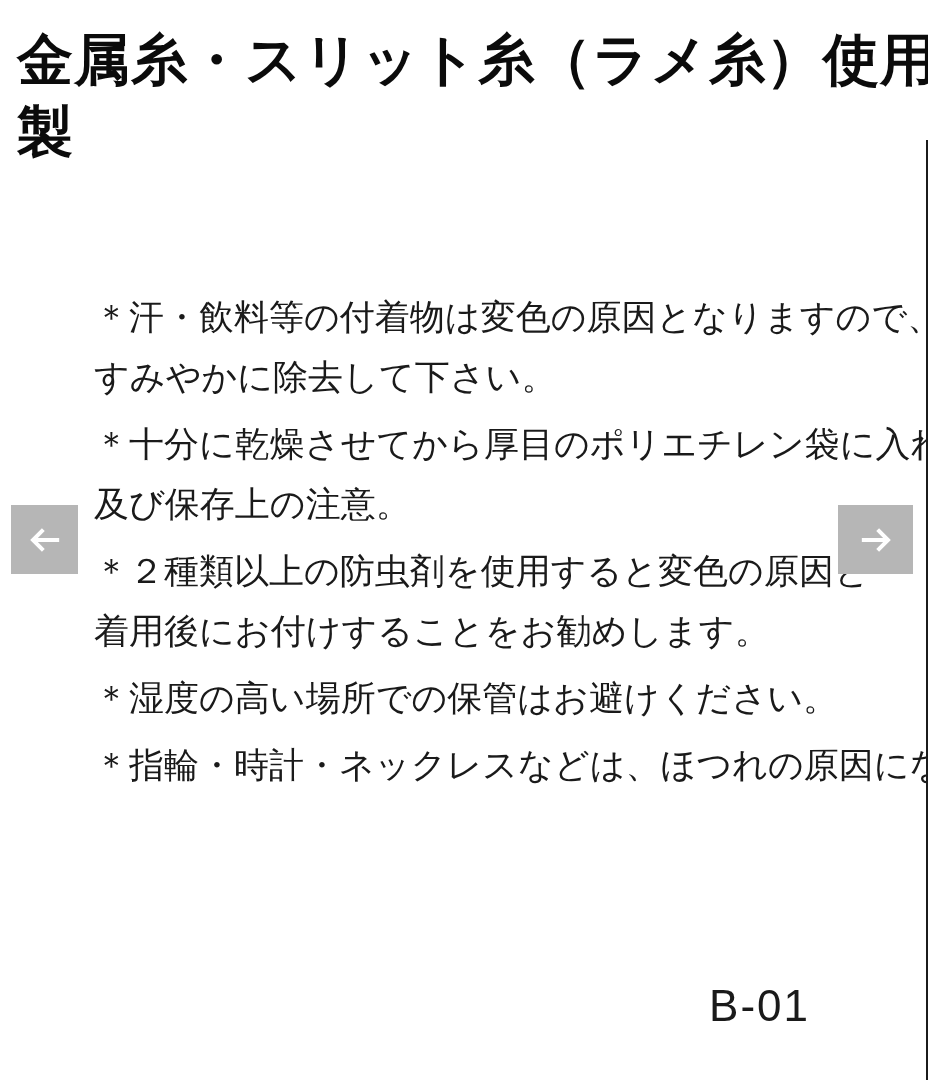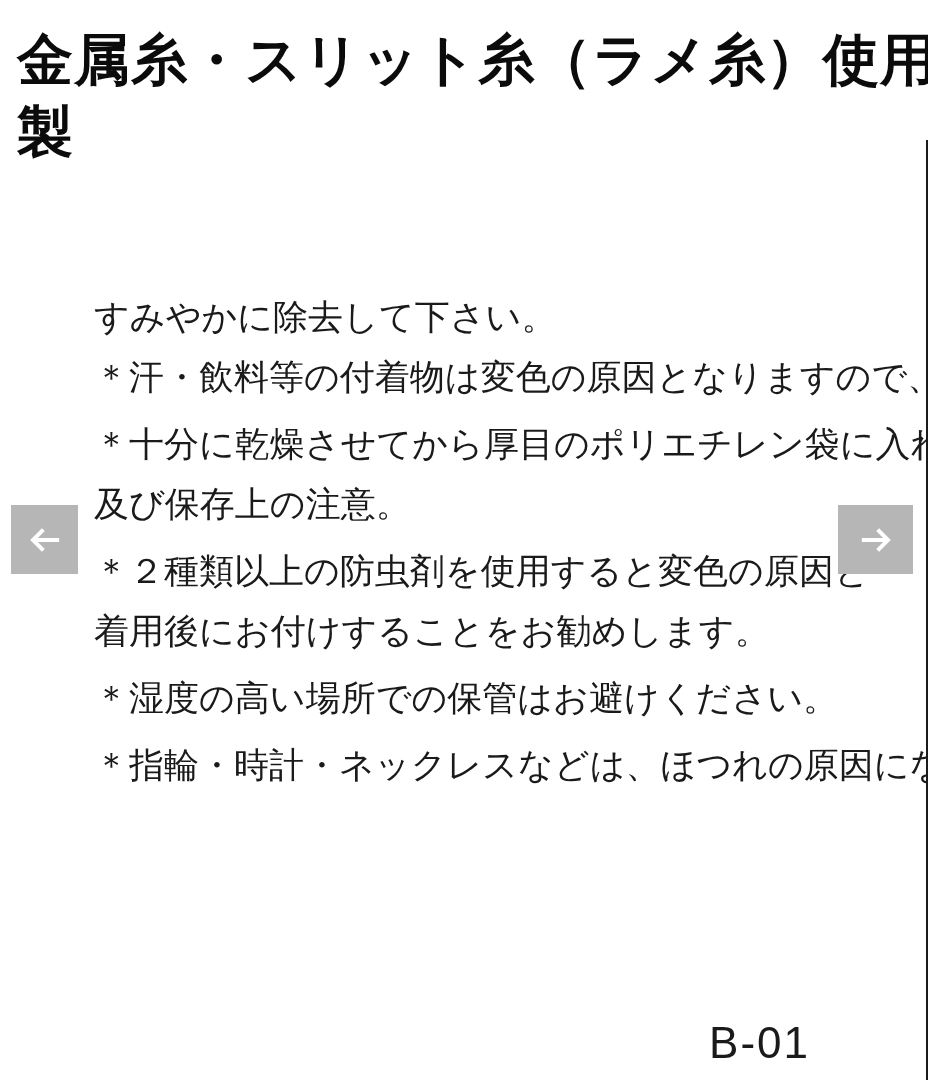--- a/index.html
+++ b/index.html
@@ -49,21 +49,21 @@
     display: flex;
     align-items: center;
     justify-content: center;
     cursor: pointer;
   }
   .nav-btn.prev { left: 11px;  width: 67px; }
   .nav-btn.next { left: 838px; width: 75px; }
   .nav-btn svg { display: block; }
   .page-code {
     position: absolute;
-    top: 1018px;
+    top: 981px;
     right: 118px;
     font-size: 44px;
     letter-spacing: 2px;
     color: #1a1a1a;
   }
   .edge-line {
     position: absolute;
     right: 0;
     top: 140px;
     bottom: 0;
@@ -76,22 +76,22 @@
 
 <div class="stage">
 
   <div class="title">
     <div>金属糸・スリット糸（ラメ糸）使用製</div>
   </div>
 
   <div class="body-text">
     <p>
       </p>
+      <div class="line">＊汗・飲料等の付着物は変色の原因となりますので、</div>
       <div class="line">すみやかに除去して下さい。</div>
-      <div class="line">＊汗・飲料等の付着物は変色の原因となりますので、</div>
     <p></p>
     <p>
       </p>
       <div class="line">＊十分に乾燥させてから厚目のポリエチレン袋に入れ</div>
       <div class="line">及び保存上の注意。</div>
     <p></p>
     <p>
       </p>
       <div class="line">＊２種類以上の防虫剤を使用すると変色の原因と</div>
       <div class="line">着用後にお付けすることをお勧めします。</div>

